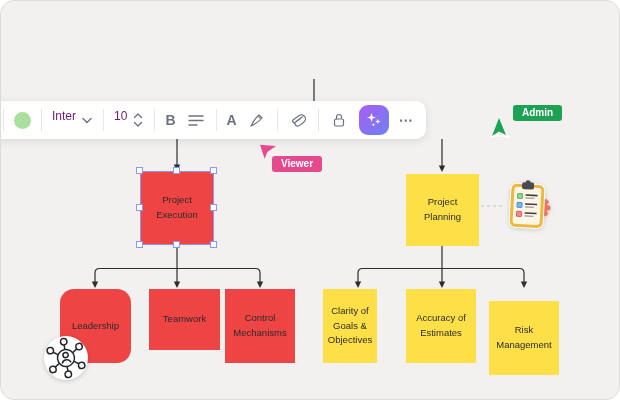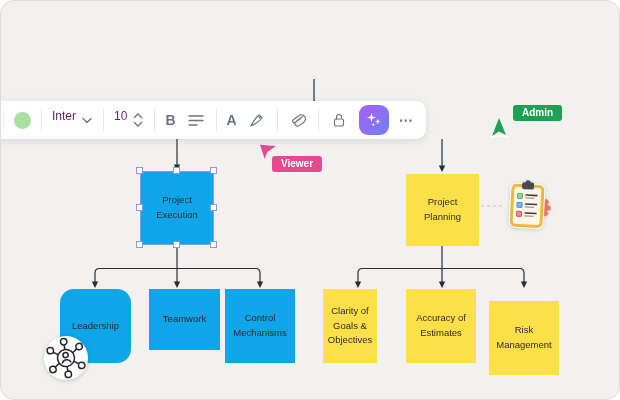--- a/index.html
+++ b/index.html
@@ -24,21 +24,21 @@
   .tb-text{font-size:12px;color:#701a75;display:flex;align-items:flex-start;gap:5px;}
   .tb-icon{display:flex;align-items:center;justify-content:center;width:20px;height:22px;color:#6b7280;}
   .tb-letter{font-size:14px;font-weight:600;color:#6b7280;}
   .ai-btn{width:30px;height:30px;border-radius:9px;background:linear-gradient(135deg,#a85df3,#6e82f2);
           display:flex;align-items:center;justify-content:center;}
   .tb-more{font-size:14px;color:#6b7280;letter-spacing:1px;font-weight:700;}
 
   
   .node{display:flex;align-items:center;justify-content:center;text-align:center;
         font-size:9.5px;line-height:1.55;color:#2b2b2b;padding:3px;box-sizing:border-box;z-index:2;}
-  .green{background:#0ea5e9;}
+  .green{background:#ef4444;}
   .pink{background:#fde047;}
   .selected{border:1.5px solid #8b97f0;}
   .handle{position:absolute;width:7px;height:7px;background:#ffffff;border:1.5px solid #8b97f0;
           box-sizing:border-box;z-index:3;}
 
   
   .presence{color:#ffffff;font-size:10px;font-weight:600;padding:2px 9px 3px;border-radius:3px;z-index:7;}
   .admin-label{background:#1da152;left:512px;top:104px;}
   .viewer-label{background:#e64a8e;left:271px;top:155px;}
 

